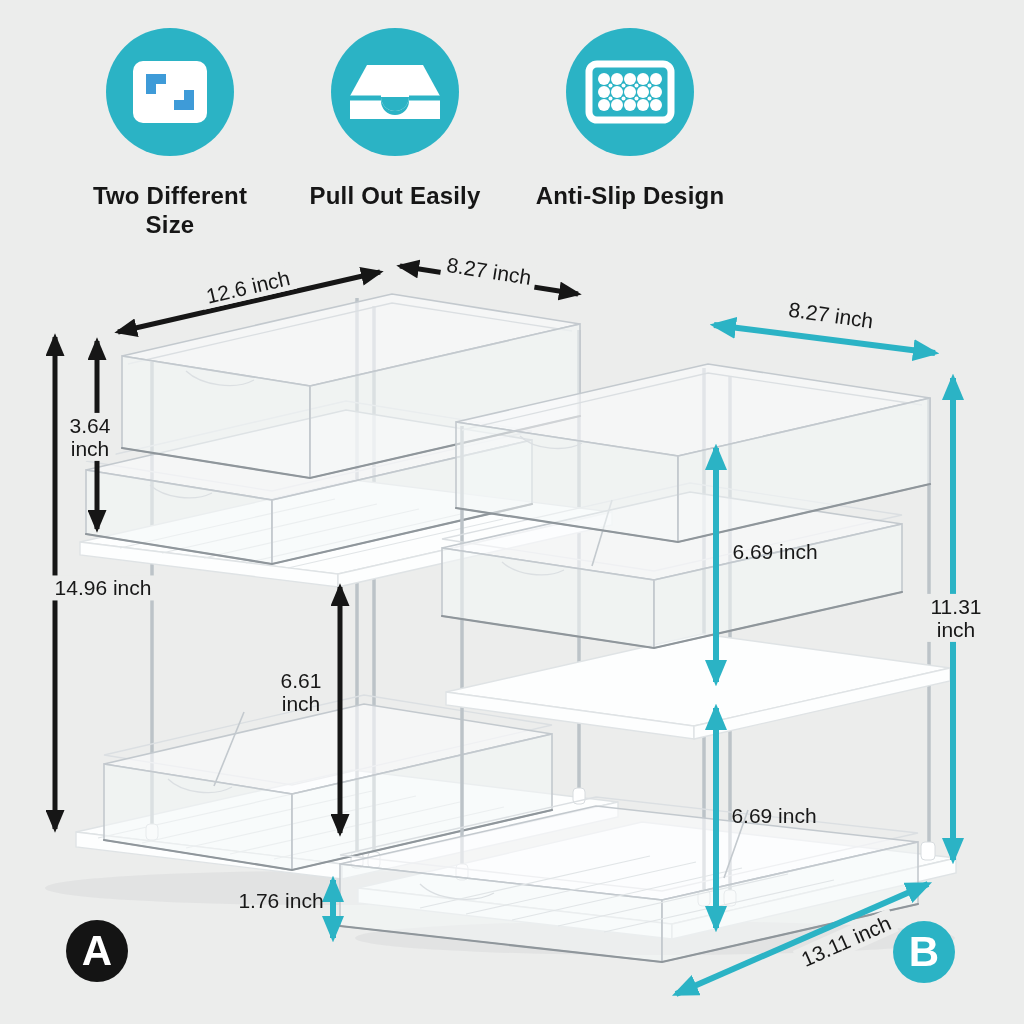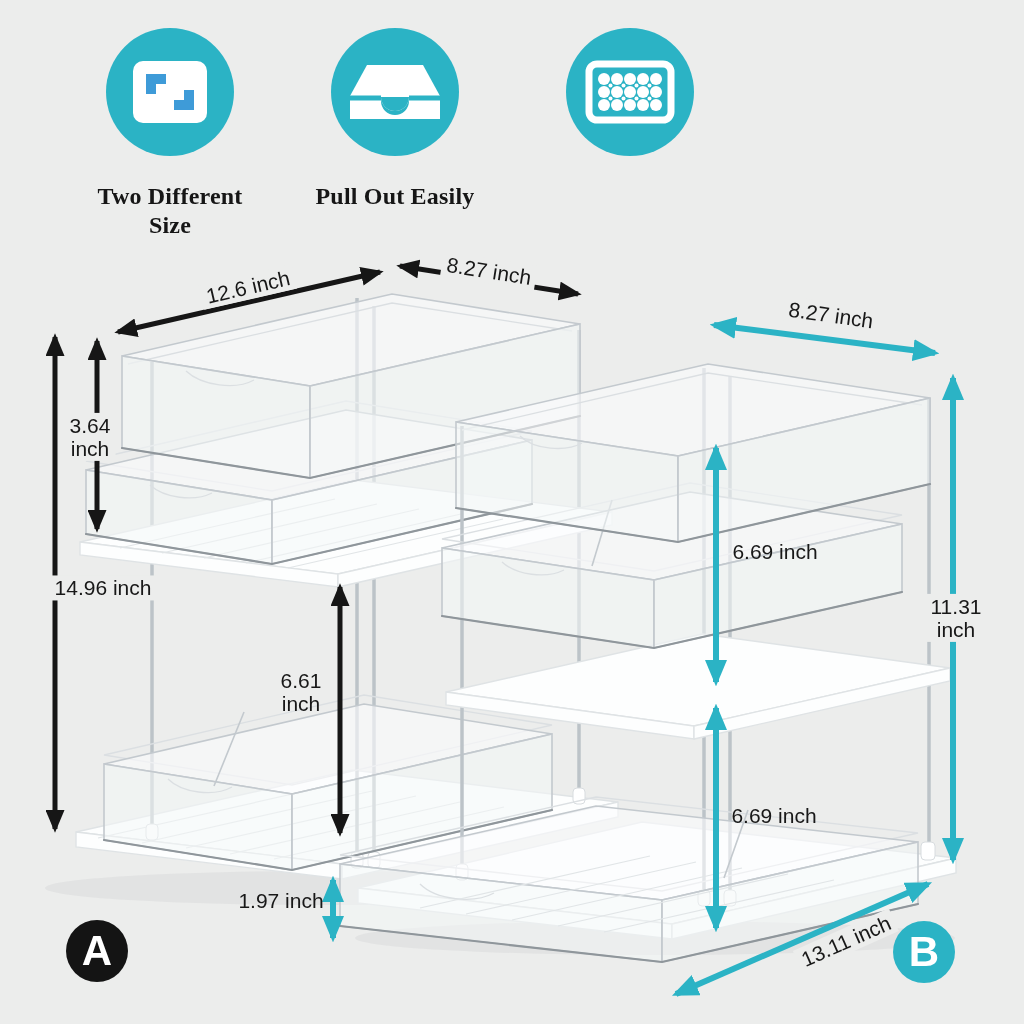--- a/index.html
+++ b/index.html
@@ -5,21 +5,21 @@
   :root{
     --bg:#ecedec; --teal:#2bb3c5; --ink:#161616; --blue:#3e9bd8;
     --line:#c3c9ce; --line-soft:#dbdfe2; --line-dark:#8f969b; --white:#ffffff;
   }
   html,body{margin:0;padding:0;}
   .canvas{
     position:relative; width:1024px; height:1024px; background:var(--bg);
     overflow:hidden; font-family:"Liberation Sans", sans-serif; color:var(--ink);
   }
   
-  .feature{position:absolute; top:26px; width:236px; text-align:center;font-family:Liberation Serif, serif;}
+  .feature{position:absolute; top:26px; width:236px; text-align:center;}
   .feature .ic{width:132px;height:132px;margin:0 auto;display:block;}
   .feature .lbl{
     margin-top:24px; font-size:24px; font-weight:600; line-height:1.2;
     color:#161616; white-space:pre-line; letter-spacing:.2px;
   }
   .f1{left:52px;} .f2{left:277px;} .f3{left:512px;} .f4{left:740px;}
   
   .art{position:absolute; left:0; top:0; width:1024px; height:1024px;}
   .wire{stroke:var(--line); stroke-width:1.6; fill:none;}
   .wire2{stroke:var(--line-soft); stroke-width:1.3; fill:none;}
@@ -104,20 +104,21 @@
         <circle cx="-19.5" cy="-6.5" r="2"></circle>
           <circle cx="-6.5" cy="-6.5" r="2"></circle>
           <circle cx="6.5" cy="-6.5" r="2"></circle>
           <circle cx="19.5" cy="-6.5" r="2"></circle>
         <circle cx="-19.5" cy="6.5" r="2"></circle>
           <circle cx="-6.5" cy="6.5" r="2"></circle>
           <circle cx="6.5" cy="6.5" r="2"></circle>
           <circle cx="19.5" cy="6.5" r="2"></circle>
       </g>
     </svg>
+    <div class="lbl">Anti-Slip Design</div>
   </div>
 
 
   <svg class="art" viewBox="0 0 1024 1024">
     <defs>
       <marker id="head-ink" viewBox="0 0 12 10" refX="10" refY="5" markerWidth="4.6" markerHeight="3.8" orient="auto-start-reverse" markerUnits="strokeWidth">
           <path d="M0,0 L12,5 L0,10 Z"></path>
         </marker>
       <marker id="head-teal" viewBox="0 0 12 10" refX="10" refY="5" markerWidth="4.4" markerHeight="3.7" orient="auto-start-reverse" markerUnits="strokeWidth">
           <path d="M0,0 L12,5 L0,10 Z"></path>
@@ -262,21 +263,21 @@
     </g>
   </svg>
 
   <div class="dim bg r-m13" style="left:248px; top:287px;">12.6 inch</div>
   <div class="dim bg r-p9" style="left:489px; top:271px;">8.27 inch</div>
   <div class="dim bg" style="left:90px; top:437px;">3.64
 inch</div>
   <div class="dim bg" style="left:55px; top:588px;margin-left:48px;">14.96 inch</div>
   <div class="dim" style="left:301px; top:692px;">6.61
 inch</div>
-  <div class="dim" style="left:281px; top:901px;">1.97 inch</div>
+  <div class="dim" style="left:281px; top:901px;">1.76 inch</div>
 
   <div class="dim bg r-p8" style="left:831px; top:315px;">8.27 inch</div>
   <div class="dim" style="left:775px; top:552px;">6.69 inch</div>
   <div class="dim bg" style="left:956px; top:618px;">11.31 inch</div>
   <div class="dim" style="left:774px; top:816px;">6.69 inch</div>
   <div class="dim bg r-m24" style="left:846px; top:941px;">13.11 inch</div>
 
   <div class="badge badge-a">A</div>
   <div class="badge badge-b">B</div>
 

